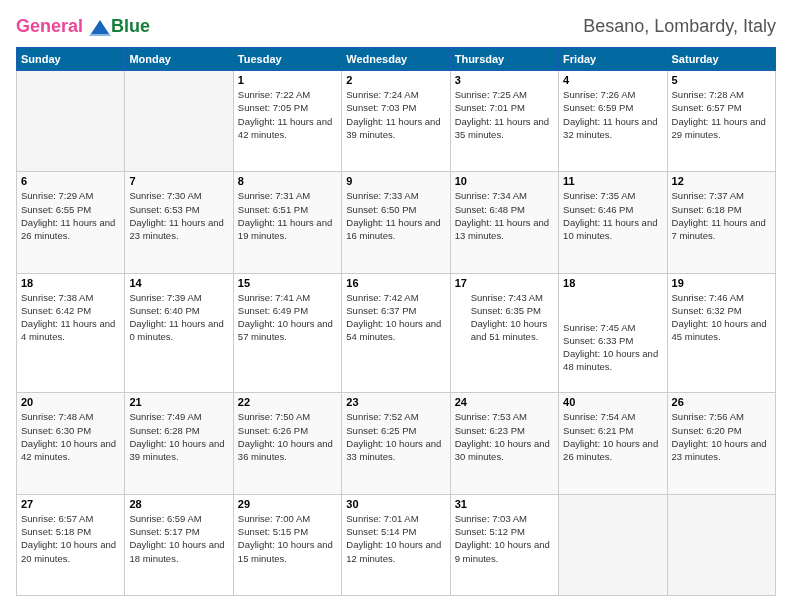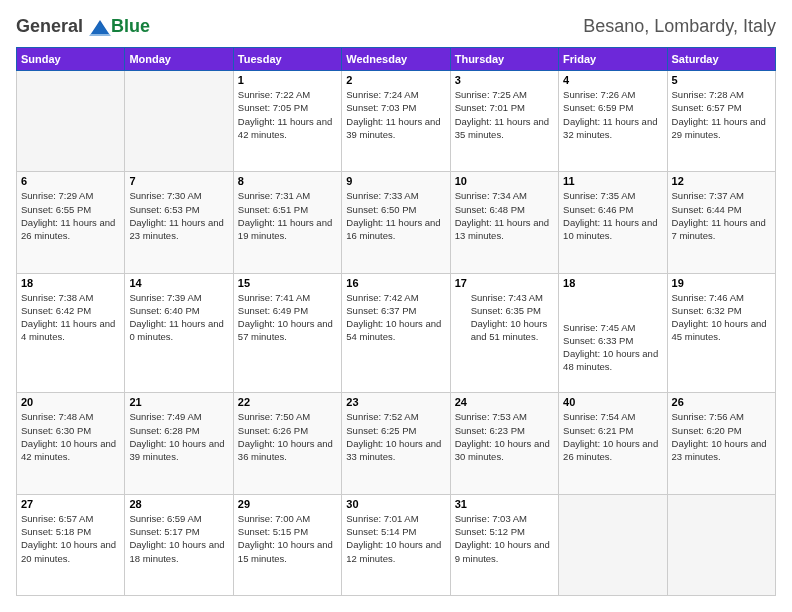--- a/index.html
+++ b/index.html
@@ -39,21 +39,21 @@
       font-size: 18px;
       color: #555;
     }
     .calendar {
       flex: 1;
       border-collapse: collapse;
       width: 100%;
       font-size: 10px;
     }
     .calendar th {
-      background: #6d28d9;
+      background: #0369a1;
       color: #fff;
       padding: 5px 4px;
       text-align: left;
       font-size: 11px;
       font-weight: bold;
       border: 1px solid #1a5fb4;
     }
     .calendar td {
       border: 1px solid #ccc;
       vertical-align: top;
@@ -83,21 +83,21 @@
   </style>
 </head>
 <body>
 
 <div class="page">
   <div class="header">
     <div class="logo">
       <div>
         <div style="display:flex;align-items:center;">
           <div style="font-size:18px;font-weight:bold;color:#333;line-height:1.1;">
-            <span style="color:#404040;">General</span>
+            <span style="color:#ec4899;">General</span>
             <svg width="22" height="18" viewBox="0 0 22 18" style="vertical-align:middle;margin-left:1px;">
               <polygon points="2,16 11,2 20,16" fill="#1a5fb4"></polygon>
               <polygon points="0,18 22,18 22,14 0,14" fill="#4a9fd4" style="display:none"></polygon>
               <path d="M0 18 L11 4 L22 18 Z" fill="#1a72c7" opacity="0.5"></path>
             </svg>
           </div>
           <div style="font-size:18px;font-weight:bold;color:#15803d;margin-left:0;">Blue</div>
         </div>
       </div>
     </div>
@@ -186,21 +186,21 @@
           </td>
           <td>
             <span class="day-num">11</span>
             <div class="day-info" style="white-space: pre-line;">Sunrise: 7:35 AM
 Sunset: 6:46 PM
 Daylight: 11 hours and 10 minutes.</div>
           </td>
           <td>
             <span class="day-num">12</span>
             <div class="day-info" style="white-space: pre-line;">Sunrise: 7:37 AM
-Sunset: 6:44 PM
+Sunset: 6:18 PM
 Daylight: 11 hours and 7 minutes.</div>
           </td>
         </tr>
         <tr>
           <td>
             <span class="day-num">18</span>
             <div class="day-info" style="white-space: pre-line;">Sunrise: 7:38 AM
 Sunset: 6:42 PM
 Daylight: 11 hours and 4 minutes.</div>
           </td>

